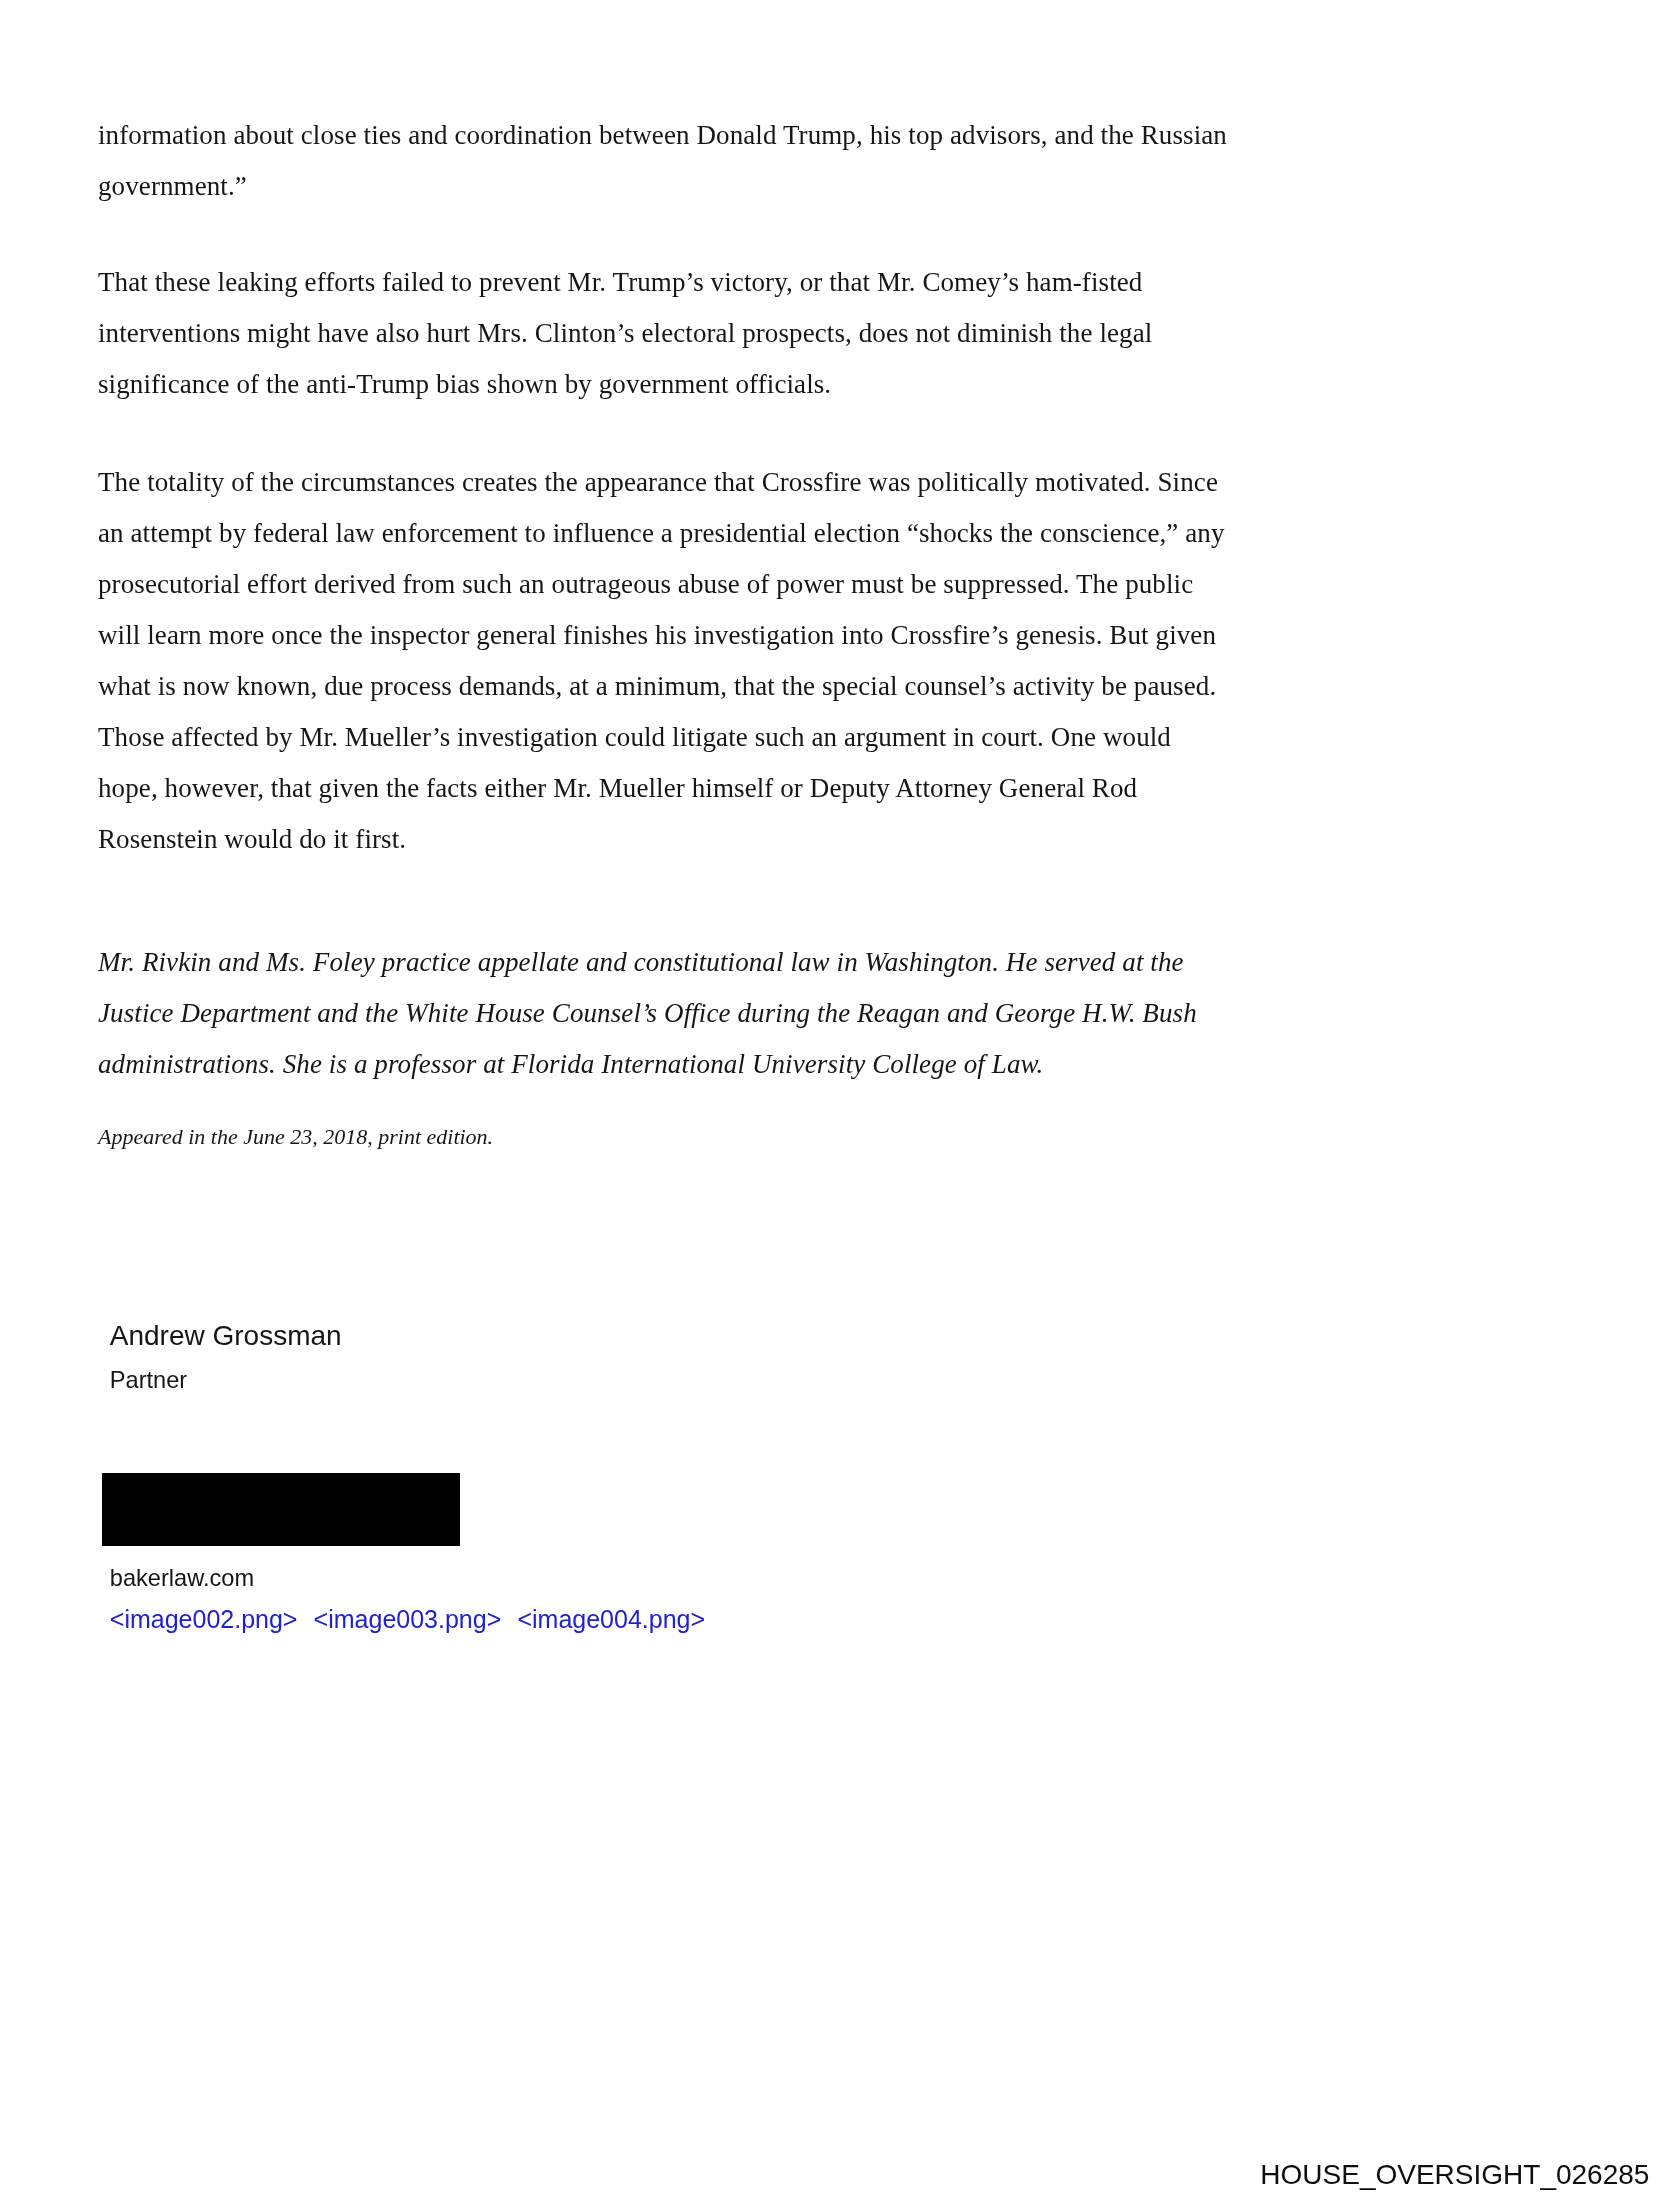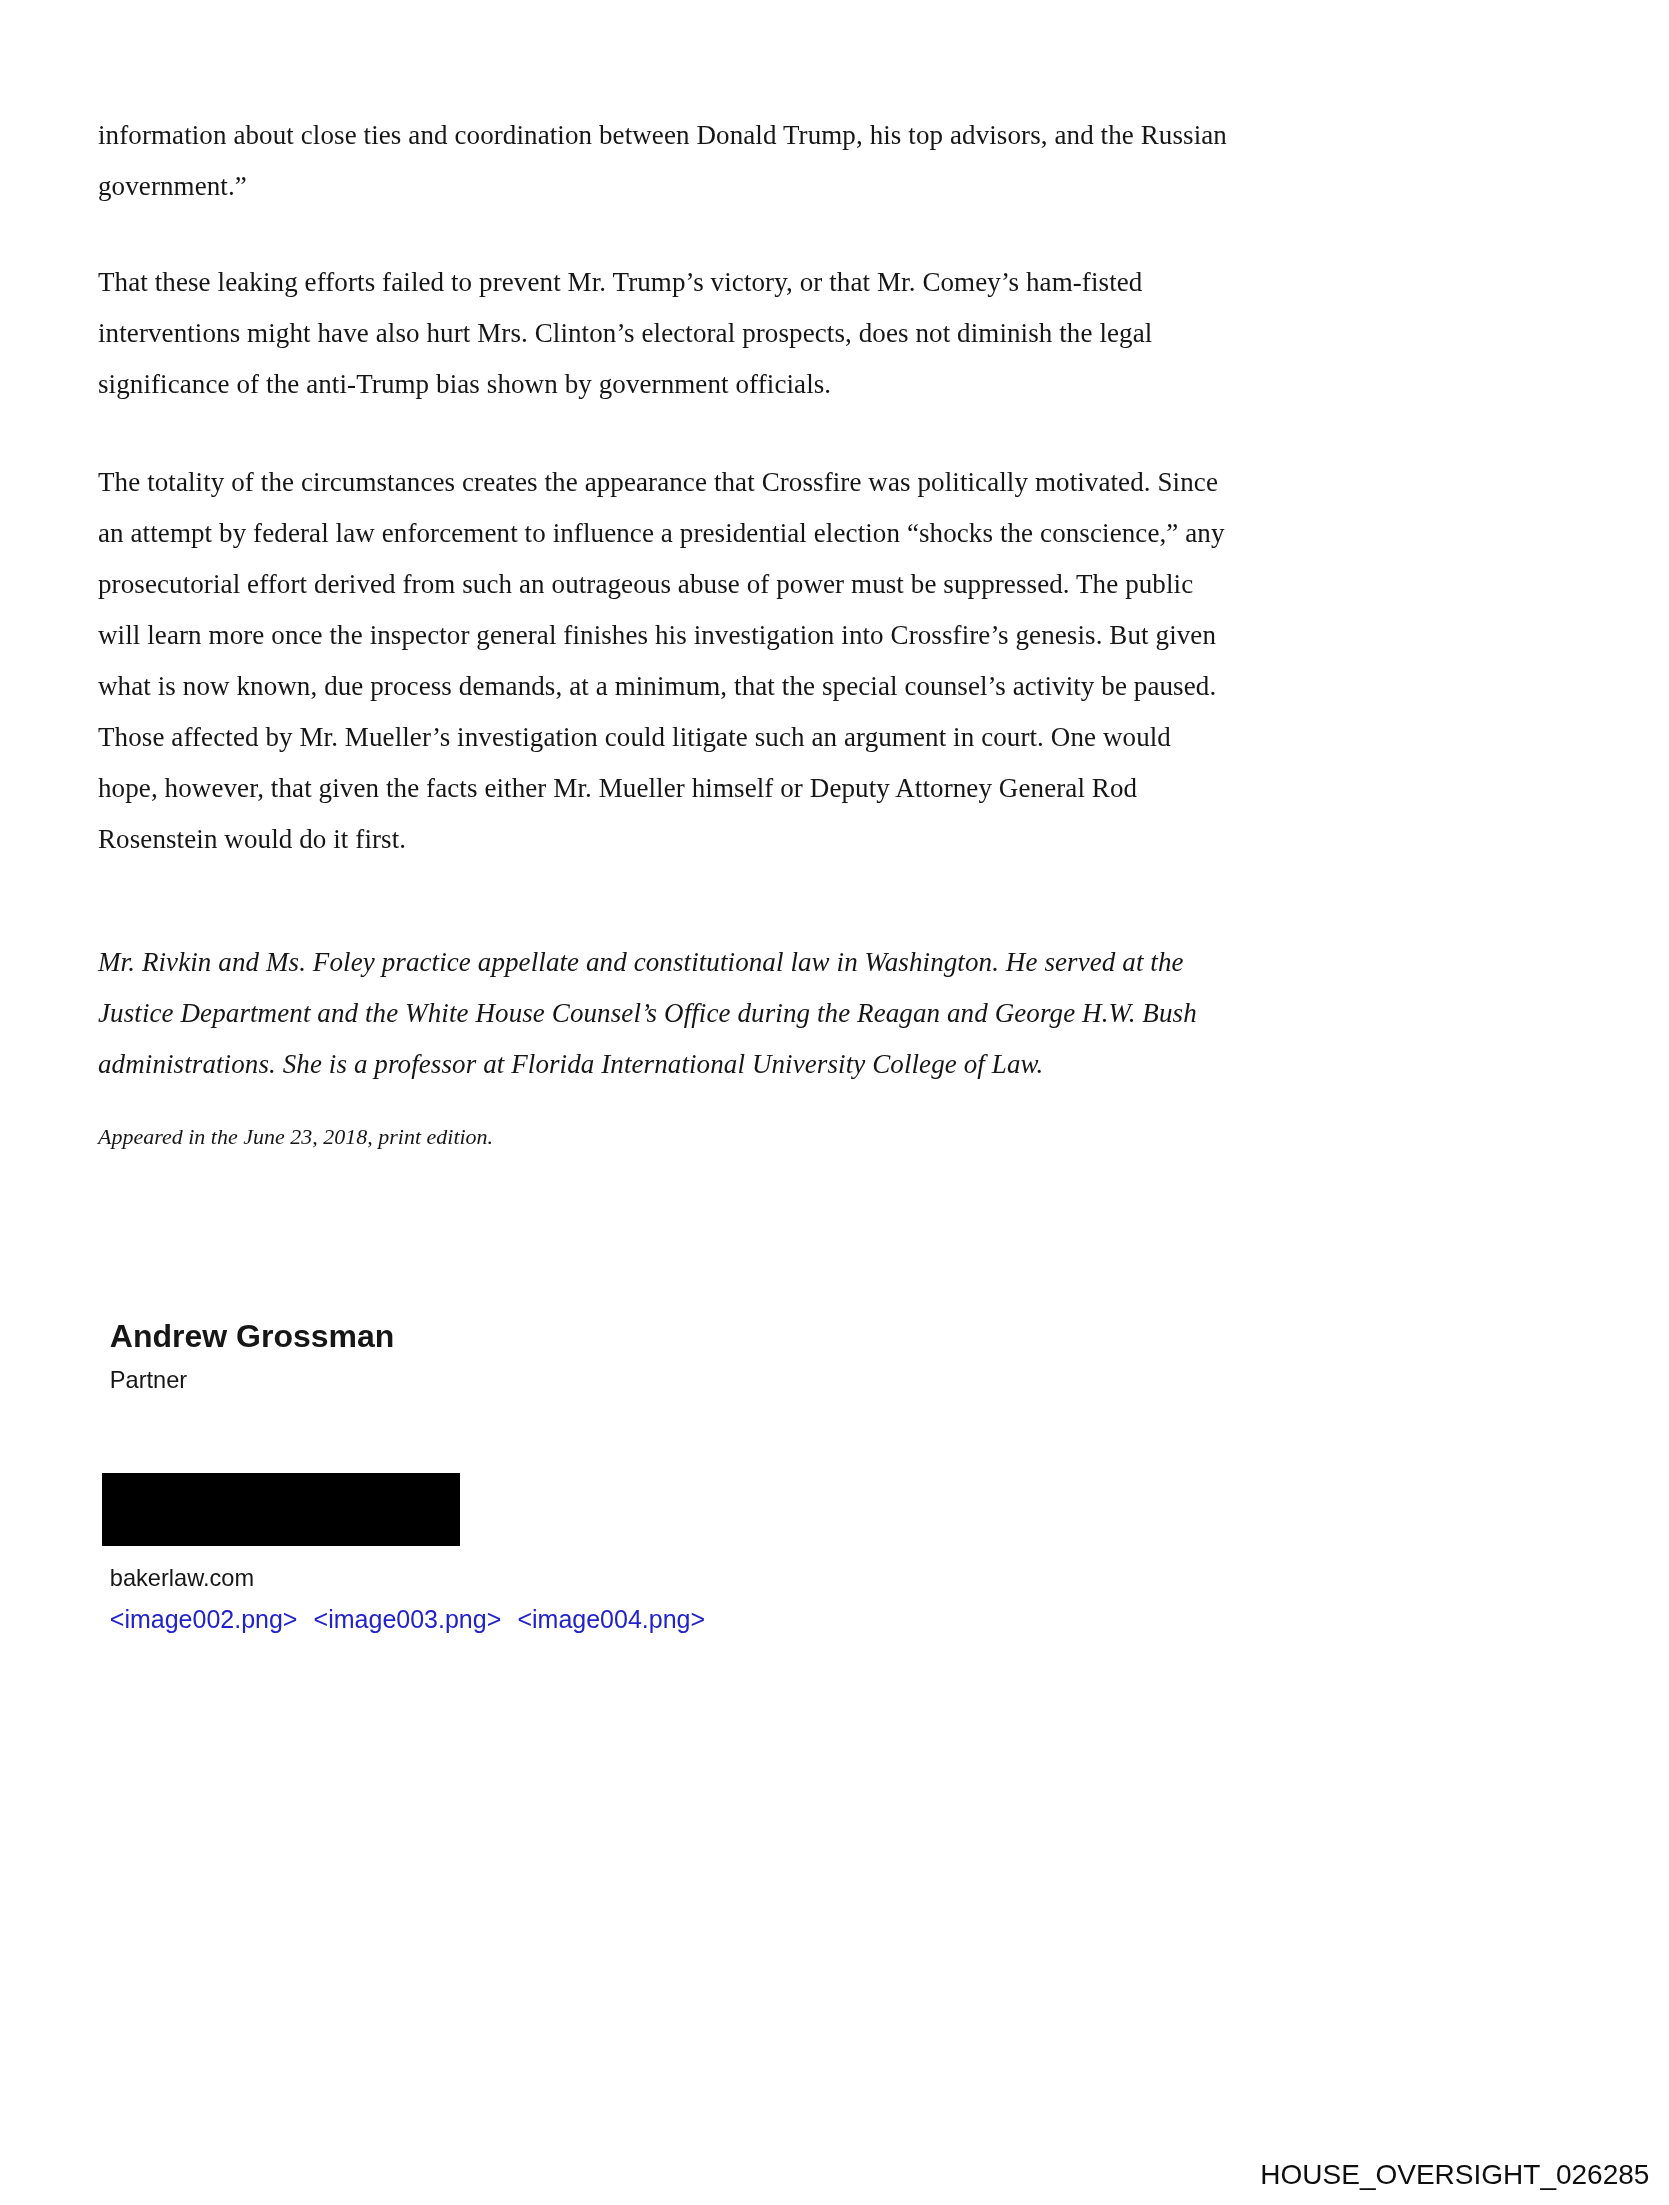--- a/index.html
+++ b/index.html
@@ -54,22 +54,22 @@
   .closing-name { margin: 0 0 70px 0; }
 
   
   .sig {
     font-family: "Liberation Sans", "DejaVu Sans", sans-serif;
     font-size: 23.6px;
     line-height: 30px;
     margin-left: 11.8px;
   }
   .sig-name {
-    font-weight: bold;
-    font-size: 32px;
+    font-weight: normal;
+    font-size: 28px;
     margin-bottom: 14.4px;
   }
   .sig-title { margin-bottom: 78px; }
   .img-ph1 {
     font-size: 25px;
     line-height: 31px;
     margin-bottom: 25px;
   }
   .addr { line-height: 41px; margin-bottom: 5.2px; }
   .addr a, .link {

